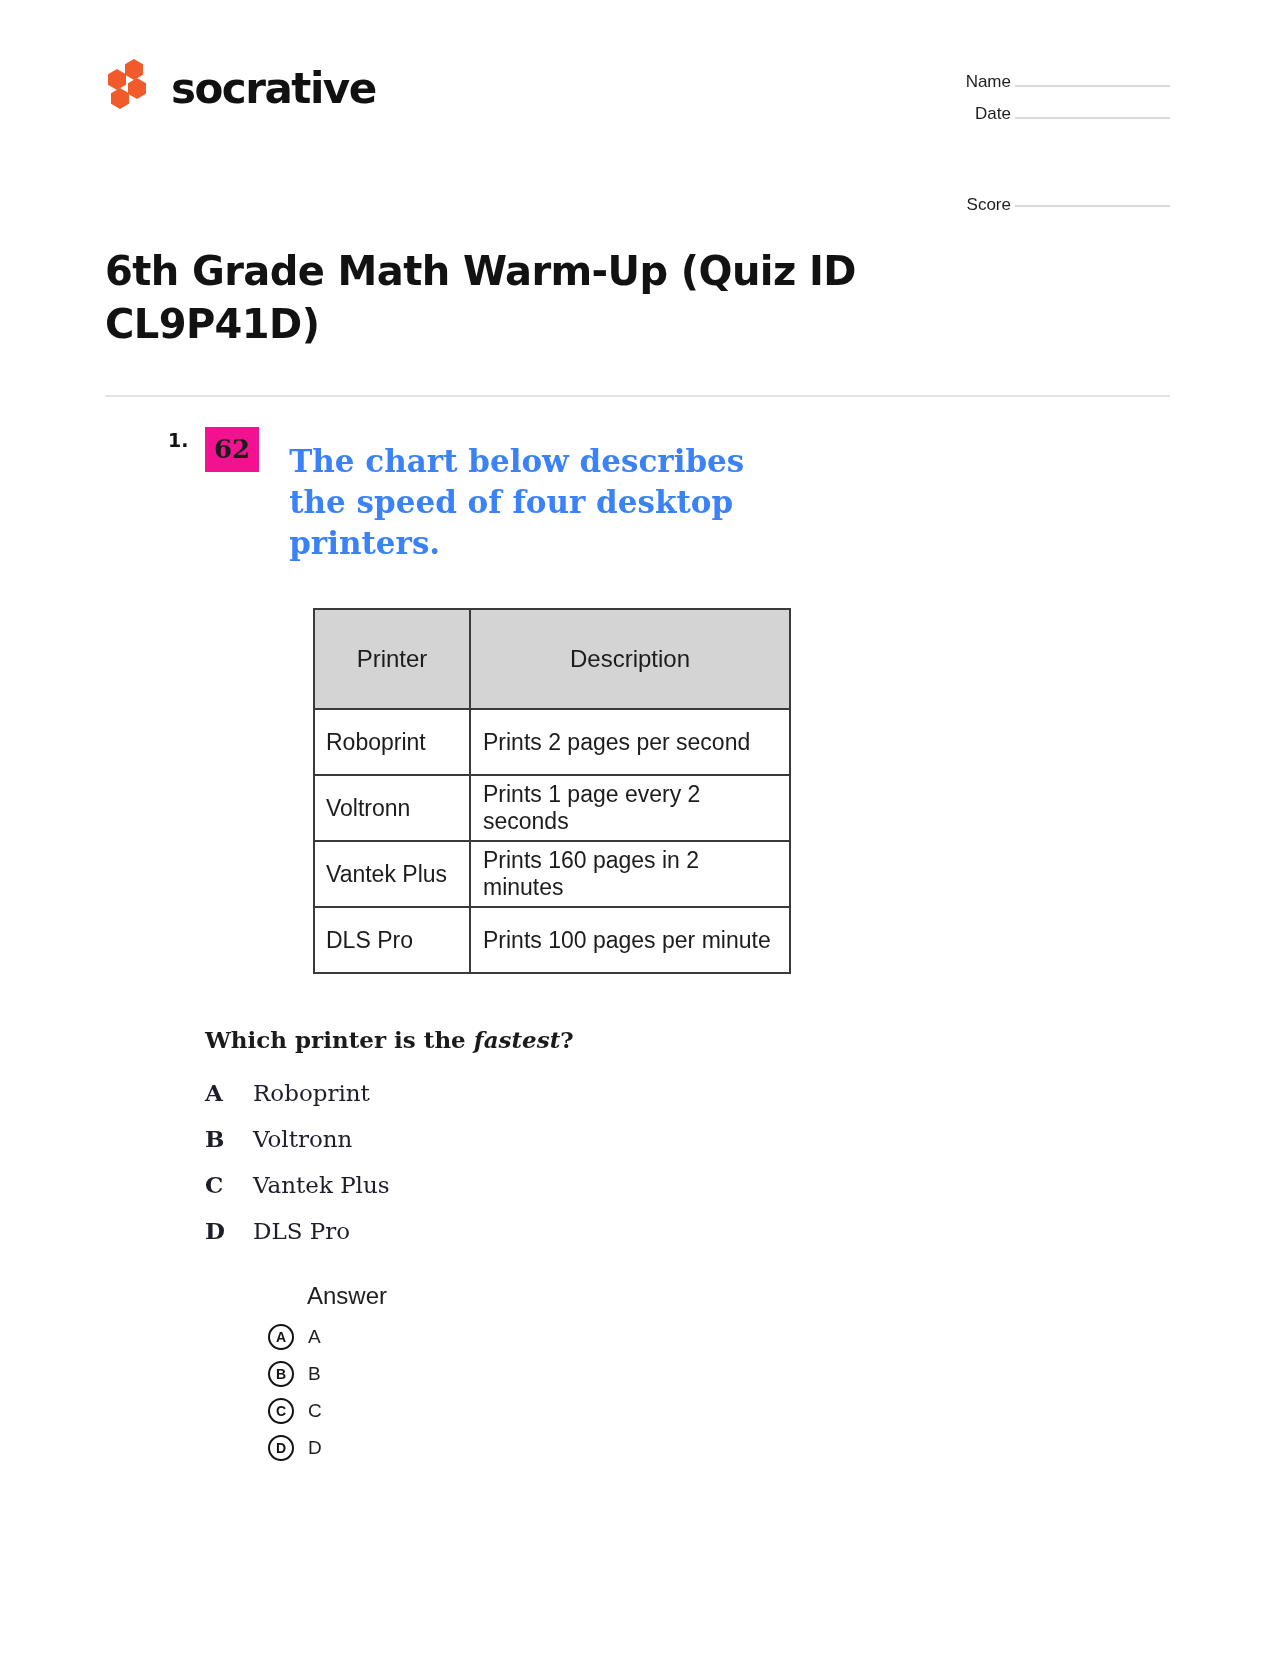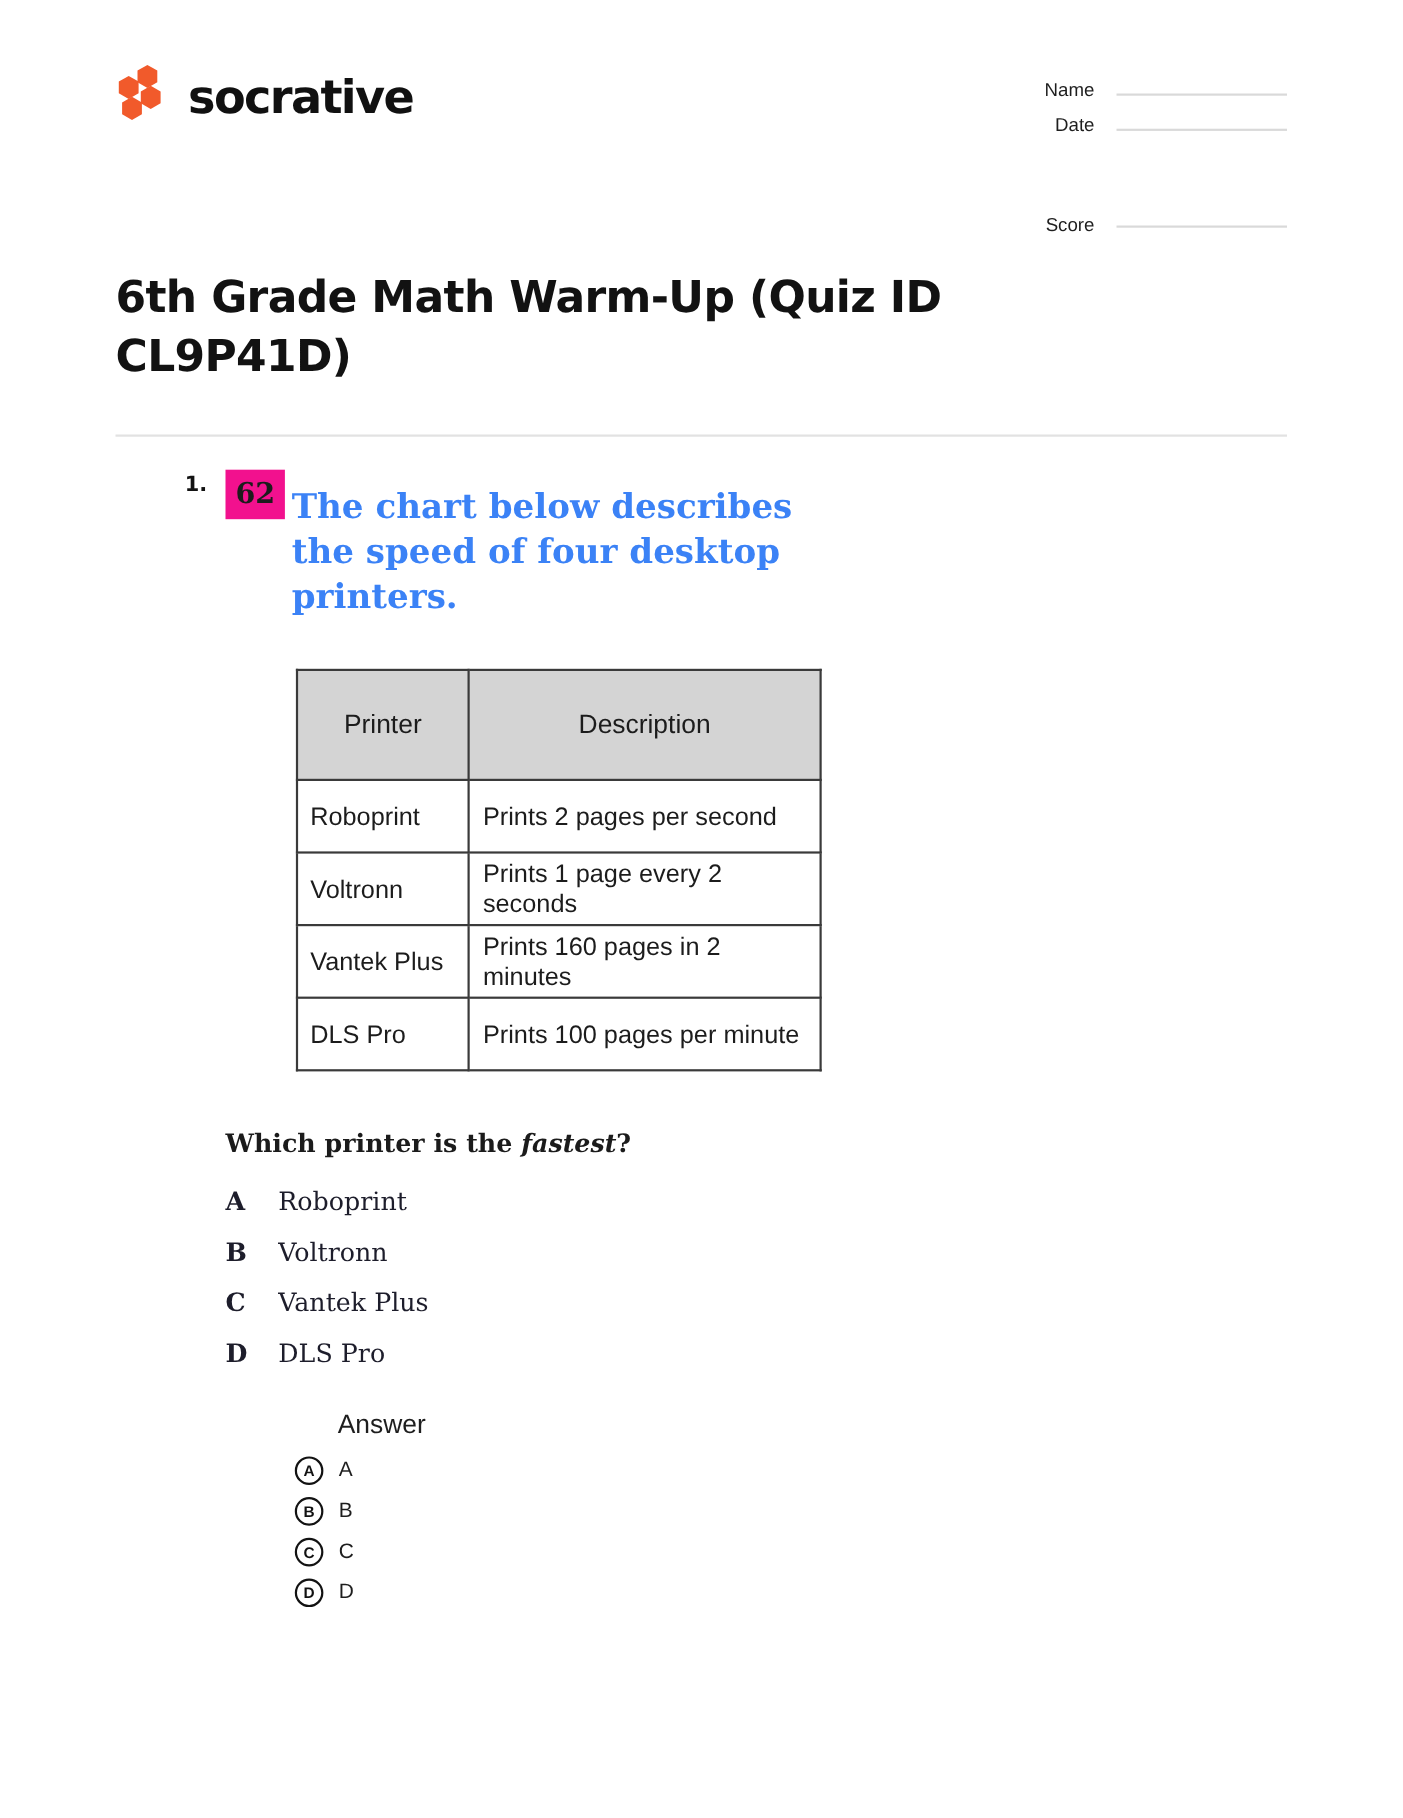--- a/index.html
+++ b/index.html
@@ -56,21 +56,21 @@
   }
 
   .fields {
     width: 238px;
     margin-top: 20px;
   }
   .field-row {
     display: flex;
     align-items: baseline;
     justify-content: flex-end;
-    gap: 20px;
+    gap: 4px;
     margin-bottom: 12px;
   }
   .field-label {
     font-size: 17px;
     color: #1e1e1e;
     white-space: nowrap;
     font-family: "Liberation Sans", sans-serif;
   }
   .field-rule {
     width: 155px;
@@ -119,21 +119,21 @@
     color: #121212;
   }
 
   .q-body {
     margin-left: 100px;
   }
 
   .q-stem {
     display: flex;
     align-items: flex-start;
-    gap: 6px;
+    gap: 30px;
   }
   .q-badge {
     background: #F2118E;
     color: #1c1c1c;
     font-family: "DejaVu Serif", serif;
     font-weight: 700;
     font-size: 26px;
     line-height: 1;
     padding: 9px 9px 10px 9px;
     min-width: 30px;
@@ -146,21 +146,21 @@
     font-size: 31px;
     line-height: 1.33;
     color: #3b82f6;
     max-width: 470px;
     margin-top: 14px;
   }
 
   
   .chart-wrap {
     margin-top: 44px;
-    margin-left: 64px;
+    margin-left: 108px;
   }
   table.speed-chart {
     border-collapse: collapse;
     width: 478px;
     table-layout: fixed;
     font-family: "Liberation Sans", sans-serif;
   }
   table.speed-chart th,
   table.speed-chart td {
     border: 2px solid #3a3a3a;

